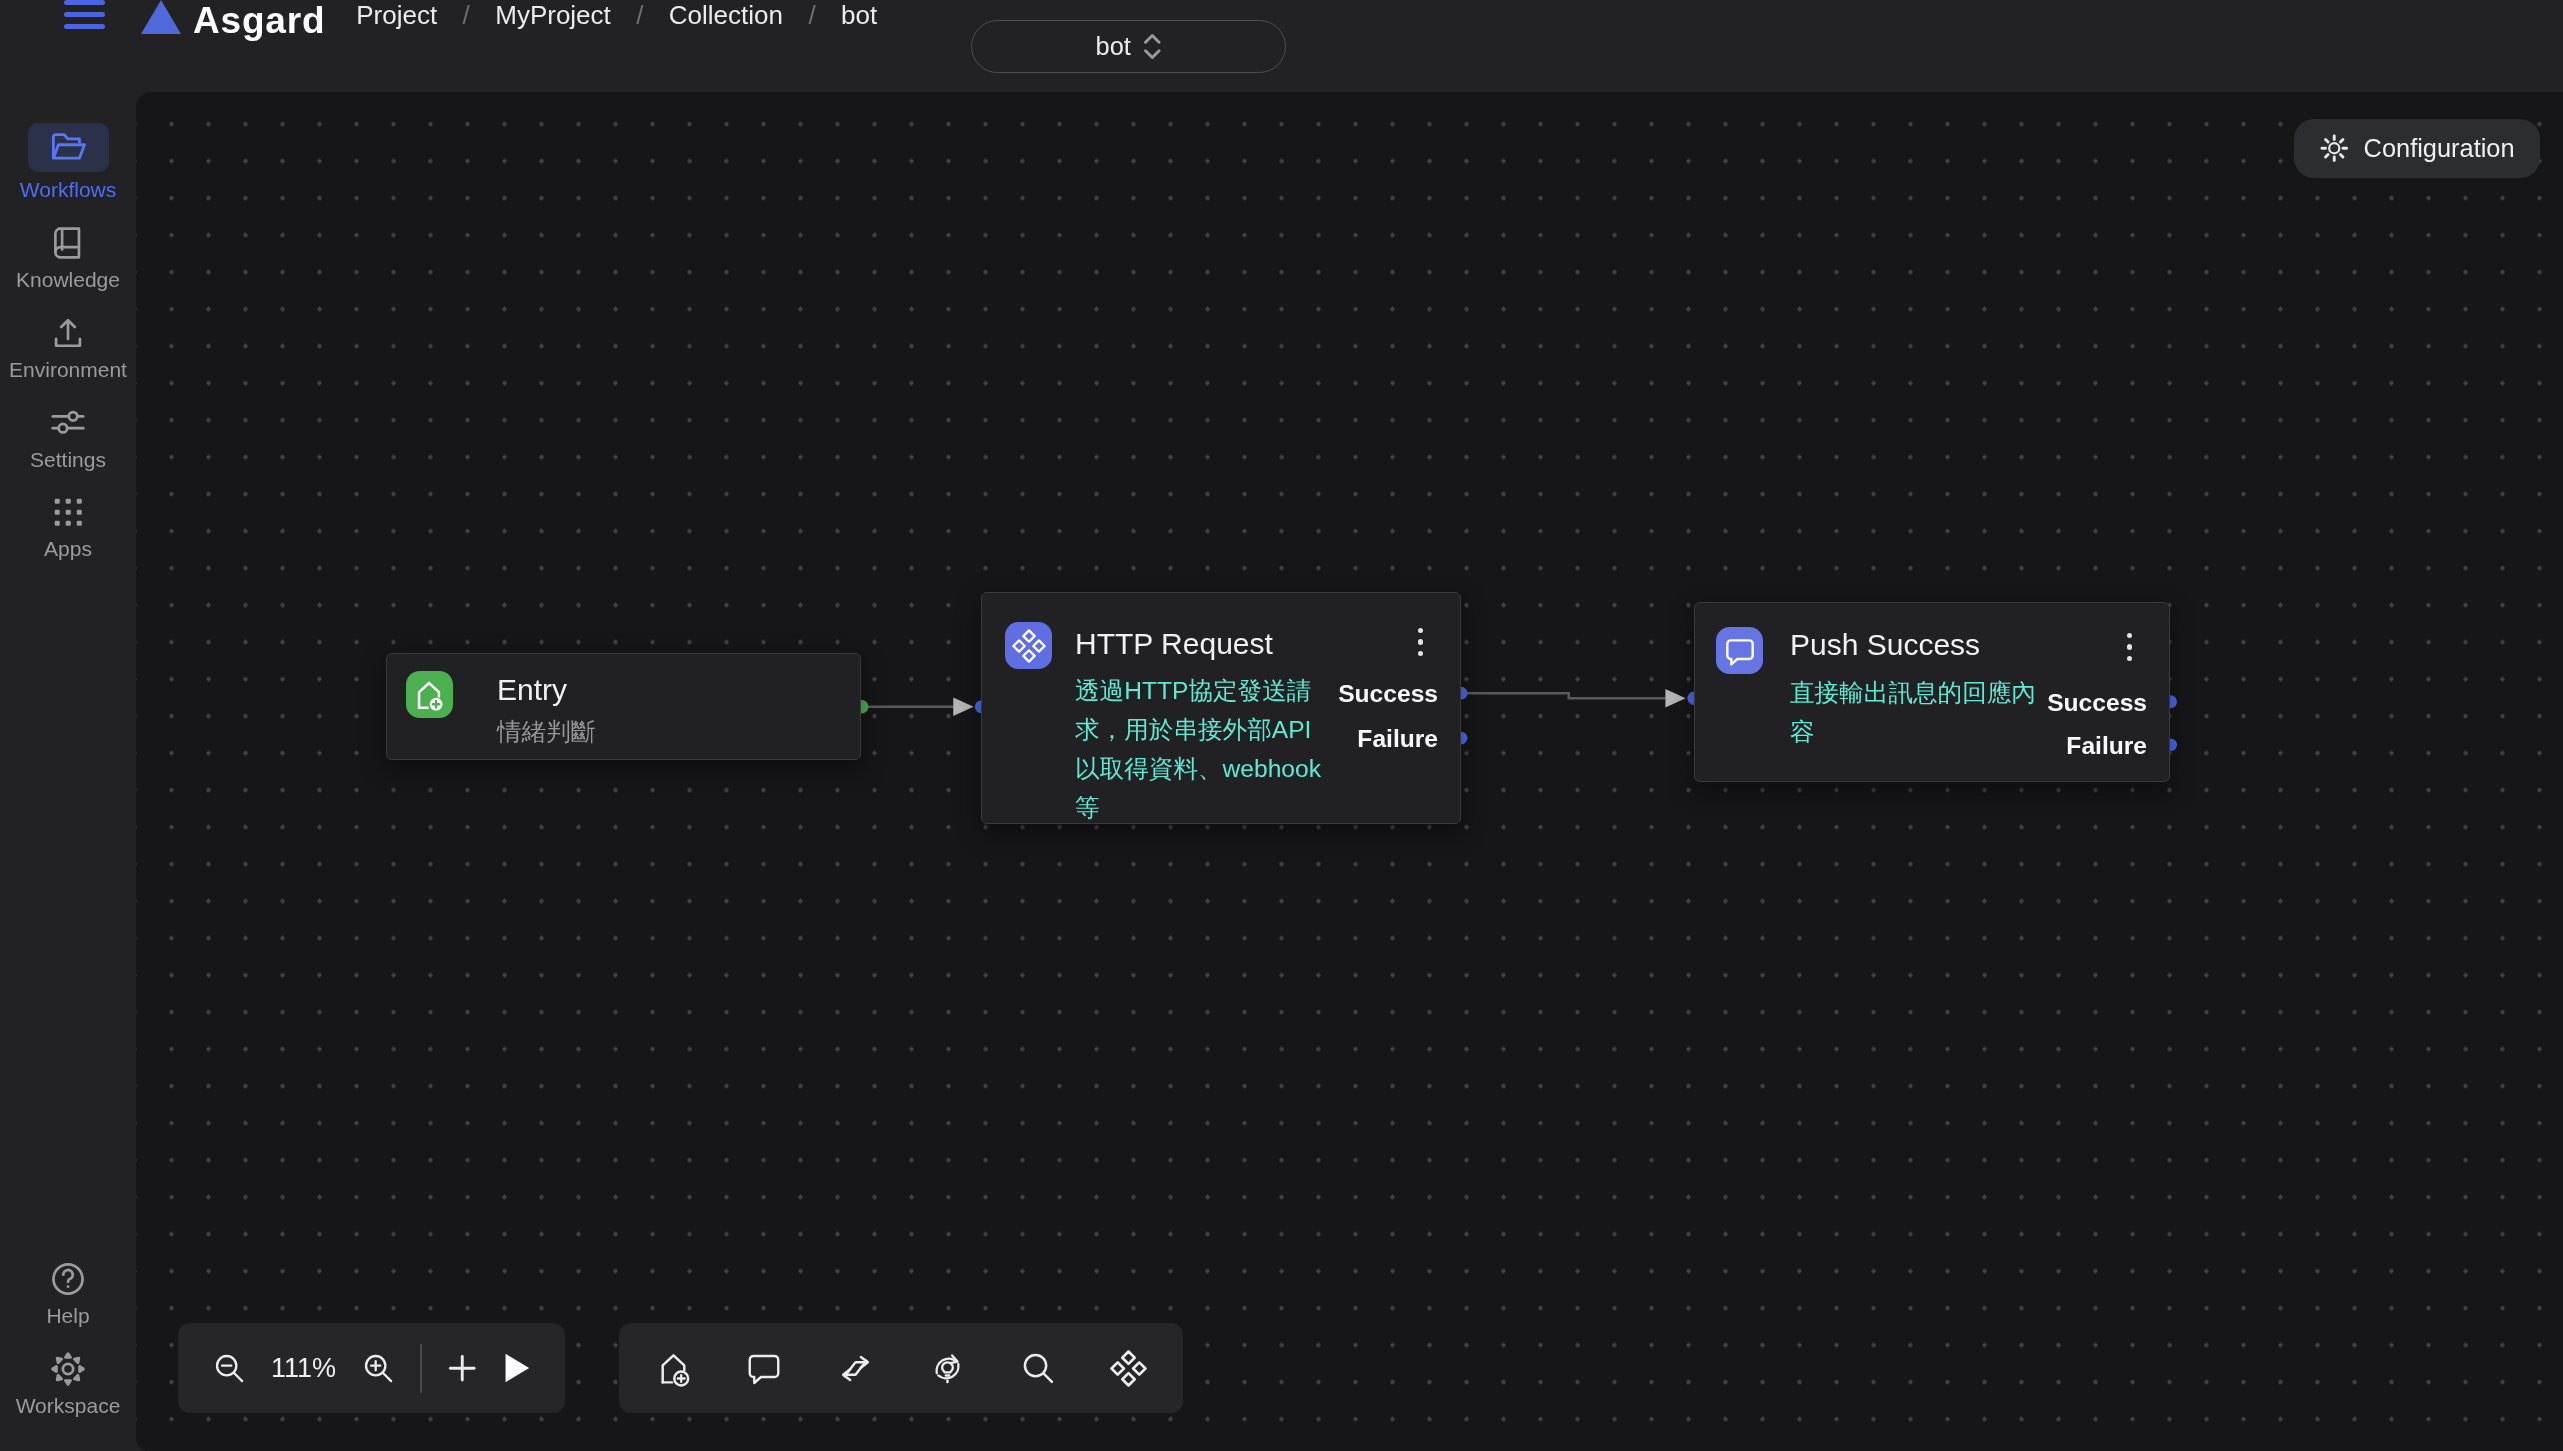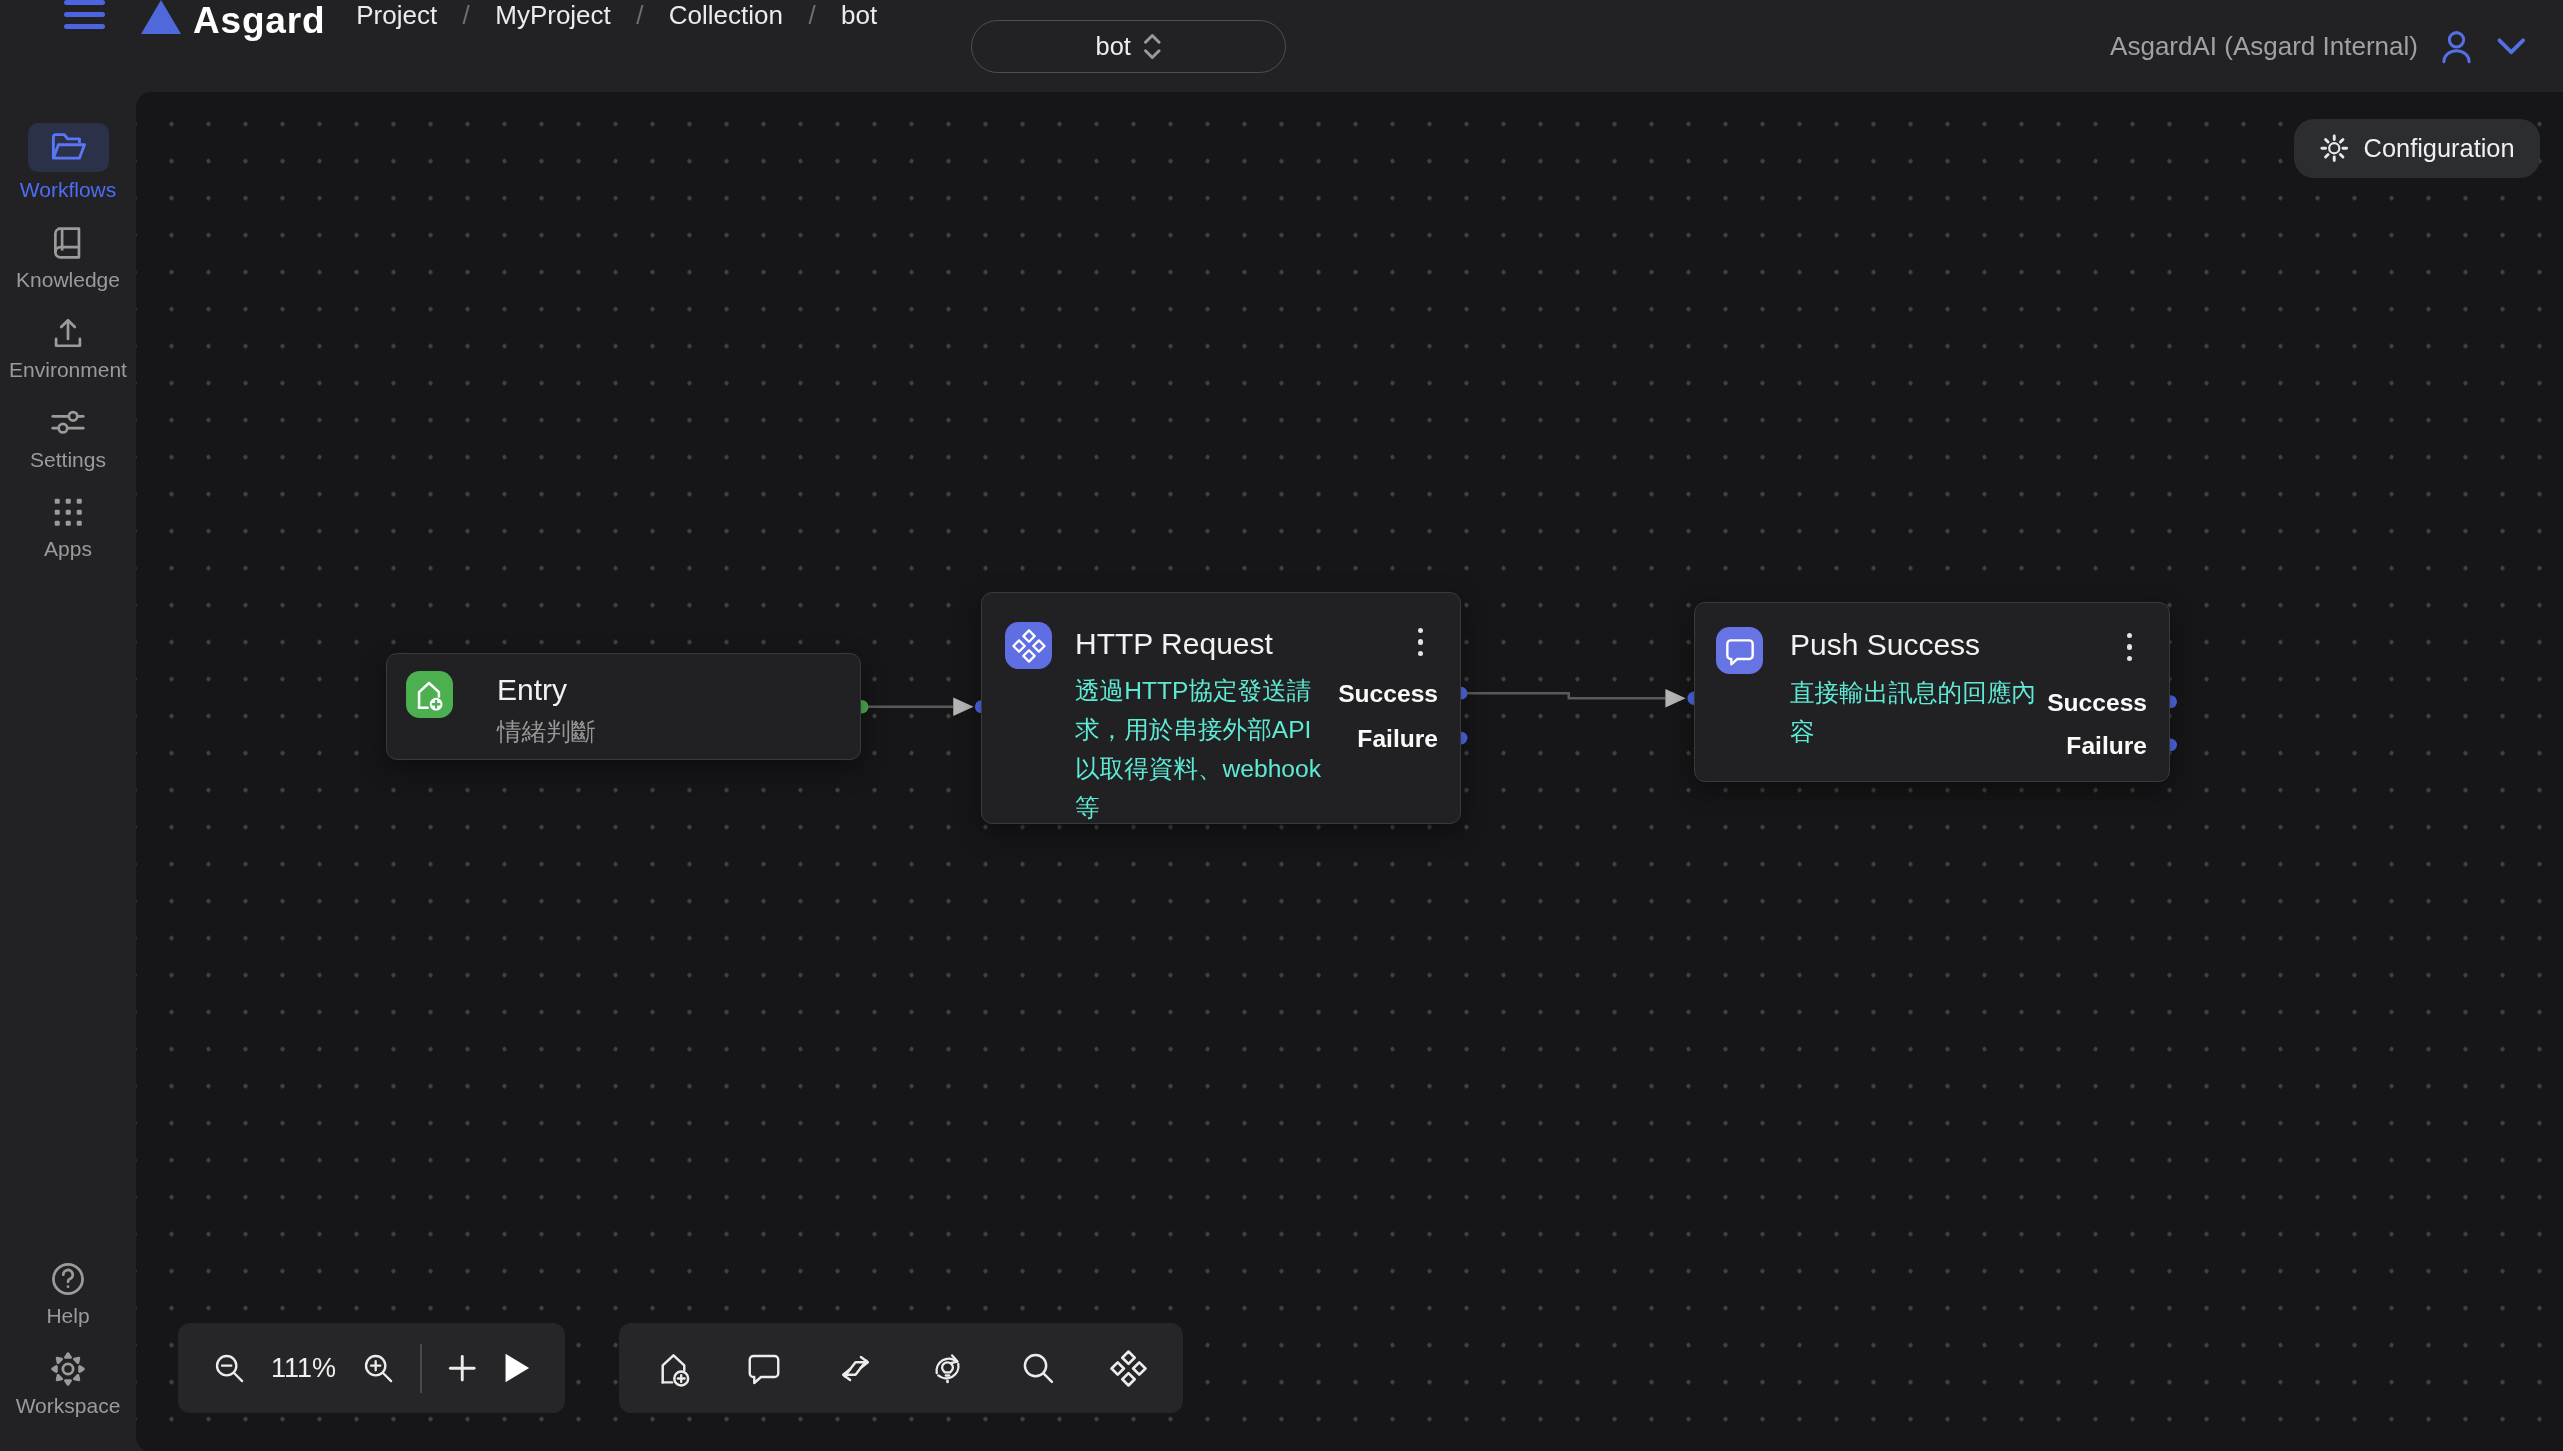--- a/index.html
+++ b/index.html
@@ -49,21 +49,21 @@
     background-size:37px 37px; background-position:17px 13.6px; overflow:hidden; }
 
   .config-btn { position:absolute; right:24px; top:27px; height:59px; padding:0 25.4px;
     background:#2c2d30; border-radius:20px; display:flex; align-items:center; gap:13.6px;
     font-size:25.4px; color:#f0f0f0; cursor:pointer; z-index:6; }
 
   .edges { position:absolute; left:0; top:0; width:2428px; height:1360px; z-index:1; }
 
   
   .node { position:absolute; background:#212124; border:1.7px solid #3a3a3d;
-    border-radius:11px; box-shadow:0 8.5px 25.4px rgba(0,0,0,.4); z-index:3; cursor:grab;padding-left:45px; }
+    border-radius:6px; box-shadow:0 8.5px 25.4px rgba(0,0,0,.4); z-index:3; cursor:grab;padding-left:45px; }
   .node-icon { position:absolute; width:47px; height:47px; border-radius:13.6px;
     display:flex; align-items:center; justify-content:center; }
   .node-title { position:absolute; font-size:30px; font-weight:500; color:#f2f2f2; }
   .node-sub { position:absolute; font-size:24.6px; color:#979797; }
   .node-desc { position:absolute; font-size:24.6px; line-height:39px; color:#5eead4;
     word-break:break-word; }
   .kebab { position:absolute; right:34px; display:flex; flex-direction:column; gap:6px;
     cursor:pointer; padding:3.4px; }
   .kebab i { width:5.1px; height:5.1px; border-radius:50%; background:#e3e3e3; }
   .port-label { position:absolute; right:22px; font-size:24.6px; font-weight:700; color:#fafafa; }
@@ -104,34 +104,20 @@
   <div class="wf-select">
     <span>bot</span>
     <span>
       <svg width="18.6" height="29" viewBox="0 0 22 34" fill="none" stroke="#9a9a9a" stroke-width="3.5" stroke-linecap="round" stroke-linejoin="round">
         <polyline points="3,12 11,4 19,12"></polyline>
           <polyline points="3,22 11,30 19,22"></polyline>
       </svg>
     </span>
   </div>
 
-  <div class="header-right">
-    <span class="account-label">AsgardAI (Asgard Internal)</span>
-    <span>
-      <svg width="37" height="37" viewBox="0 0 44 44" fill="none" stroke="#5570e5" stroke-width="3.6" stroke-linecap="round">
-        <circle cx="22" cy="14" r="8.5"></circle>
-          <path d="M7 40 a15 13 0 0 1 30 0"></path>
-      </svg>
-    </span>
-    <span>
-      <svg width="30.5" height="18.6" viewBox="0 0 36 22" fill="none" stroke="#5570e5" stroke-width="4.5" stroke-linecap="round" stroke-linejoin="round">
-        <polyline points="4,4 18,18 32,4"></polyline>
-      </svg>
-    </span>
-  </div>
 </div>
 
 <div class="sidebar">
   <div class="nav-top-gap"></div>
 
   <div class="nav-item active">
     <div class="pill">
       <span>
         <svg width="37" height="30.5" viewBox="0 0 44 36" fill="none" stroke="#5b76f5" stroke-width="3.4" stroke-linejoin="round">
           <path d="M4 31 V6 a3 3 0 0 1 3-3 h10 l4 5 h14 v5"></path>

